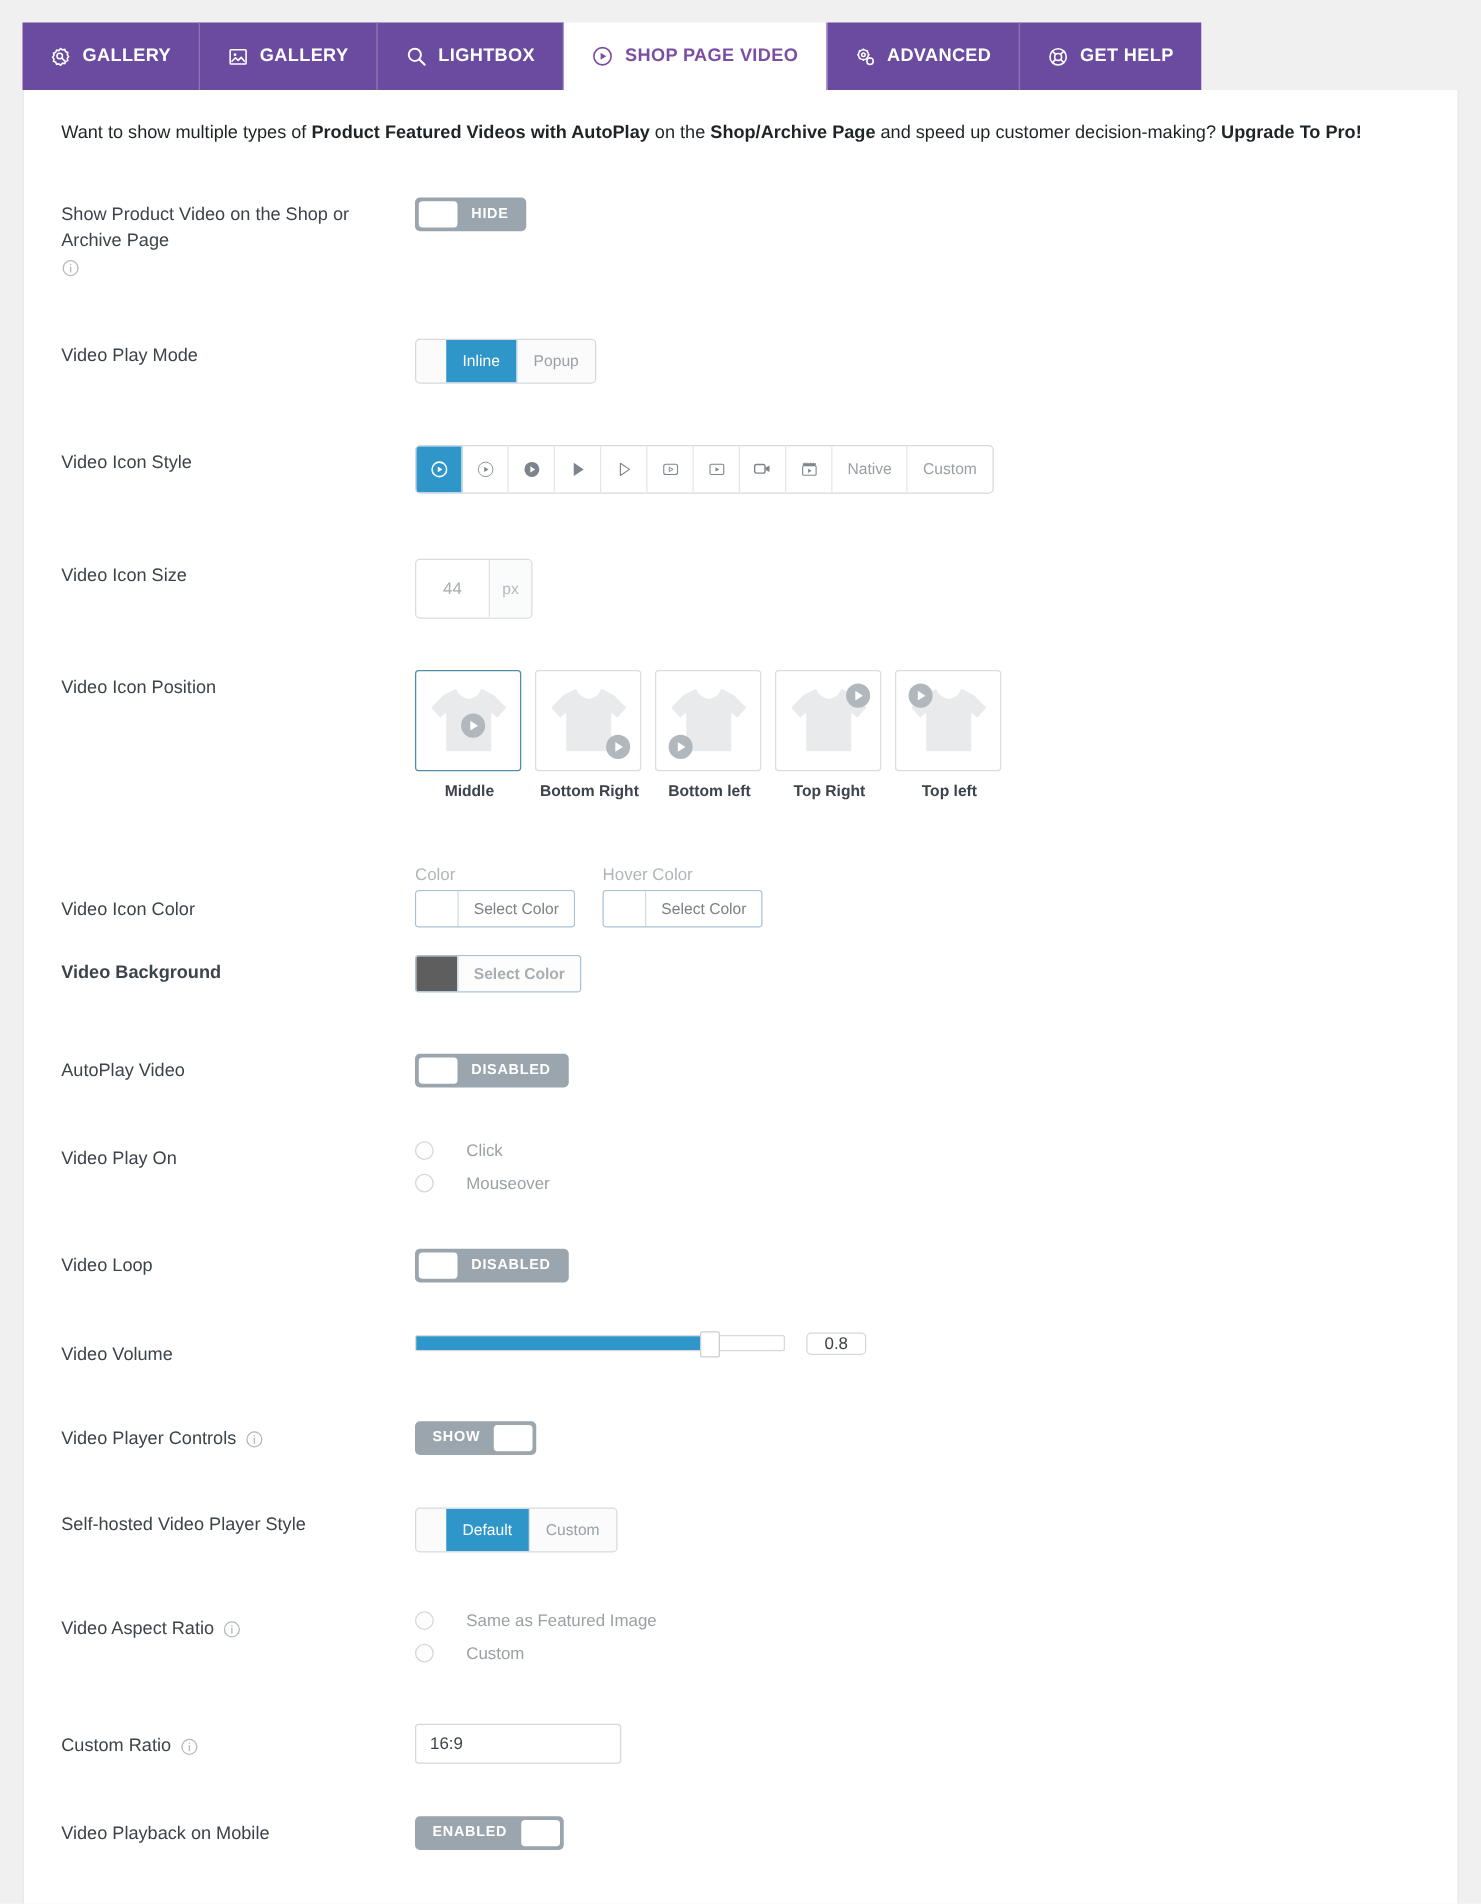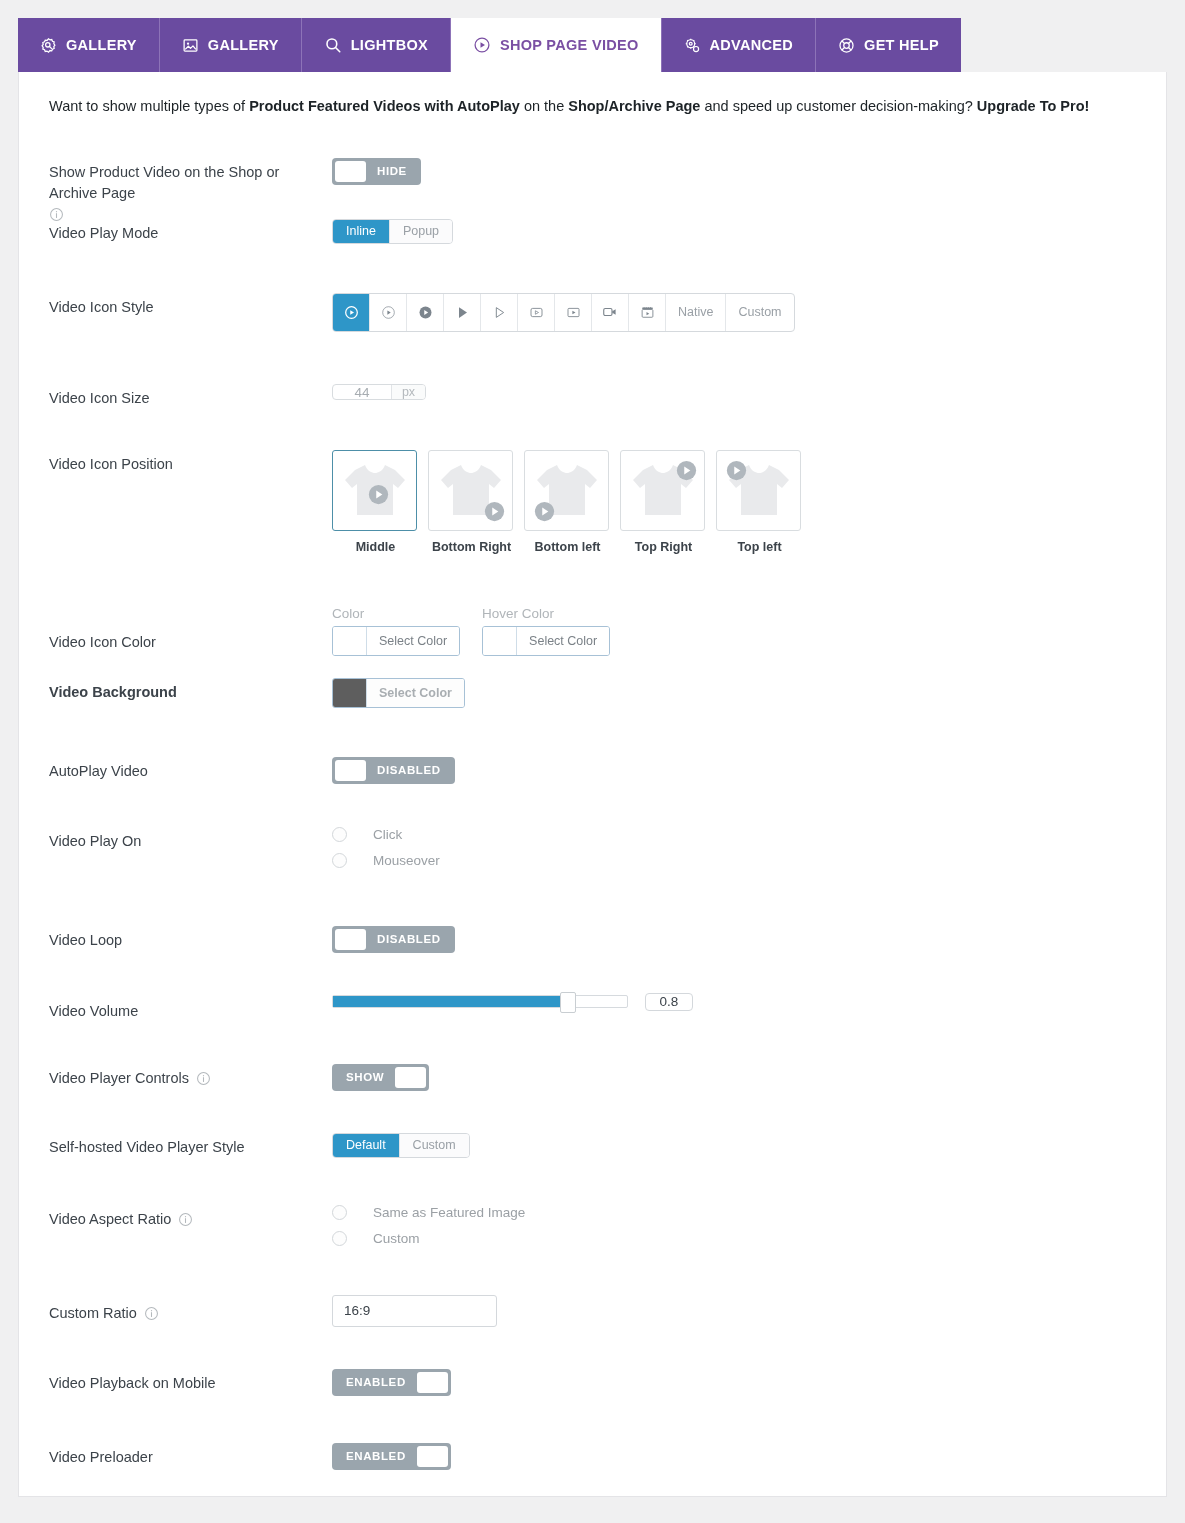--- a/index.html
+++ b/index.html
@@ -103,21 +103,22 @@
     padding: 0 11px;
   }
 
   
   .seg {
     display: inline-flex;
     border: 1px solid #d5d9dd;
     border-radius: 4px;
     overflow: hidden;
     background: #fbfbfc;
-    height: 25px;
+    height: 36px;
+    padding-left: 24px;
   }
   .seg .opt {
     font-size: 12.5px;
     color: #9aa0a6;
     padding: 0 13px;
     display: flex; align-items: center;
     border-right: 1px solid #e2e5e8;
     cursor: pointer;
     background: #fbfbfc;
   }
@@ -152,21 +153,21 @@
     border-right: 1px solid #e4e7ea;
     cursor: pointer;
   }
   .iconseg .topt:last-child, .iconseg .iopt:last-child { border-right: none; }
 
   
   .numunit {
     display: inline-flex;
     border: 1px solid #d8dcdf;
     border-radius: 4px;
-    height: 16px;
+    height: 48px;
     overflow: hidden;
     background: #fff;
   }
   .numunit .nv {
     width: 58px;
     display: flex; align-items:center; justify-content:center;
     font-size: 13.5px; color: #a7acb1;
   }
   .numunit .nu {
     width: 34px;
@@ -374,21 +375,21 @@
         </span>
       </div>
       <div class="control">
         <div class="toggle">
           <span class="knob"></span>
           <span class="tlabel">HIDE</span>
         </div>
       </div>
     </div>
 
-    <div class="row" style="">
+    <div class="row" style="margin-top:52px;">
       <div class="label">
         <span class="txt">Video Play Mode</span>
       </div>
       <div class="control">
         <div class="seg">
           <div class="opt on">Inline</div>
           <div class="opt">Popup</div>
         </div>
       </div>
     </div>
@@ -626,21 +627,21 @@
             <span class="rlabel">Click</span>
           </label>
           <label class="radio">
             <span class="dot"></span>
             <span class="rlabel">Mouseover</span>
           </label>
         </div>
       </div>
     </div>
 
-    <div class="row" style="margin-top:58px;">
+    <div class="row" style="margin-top:45px;">
       <div class="label">
         <span class="txt">Video Loop</span>
       </div>
       <div class="control">
         <div class="toggle">
           <span class="knob"></span>
           <span class="tlabel">DISABLED</span>
         </div>
       </div>
     </div>

